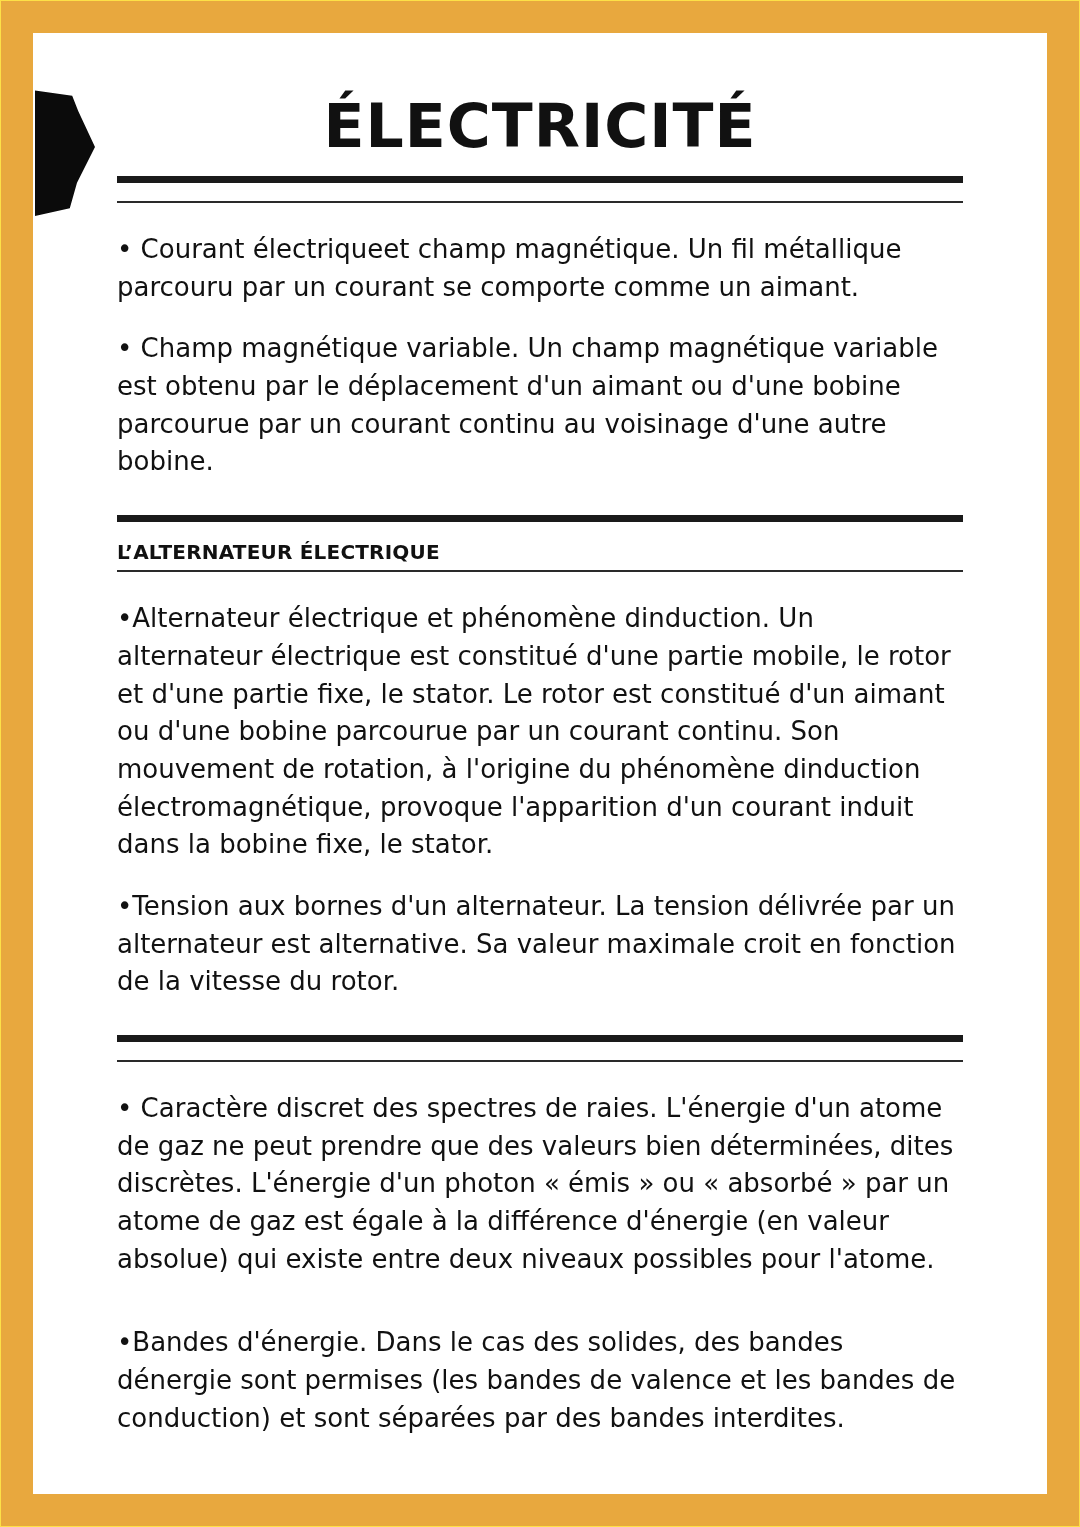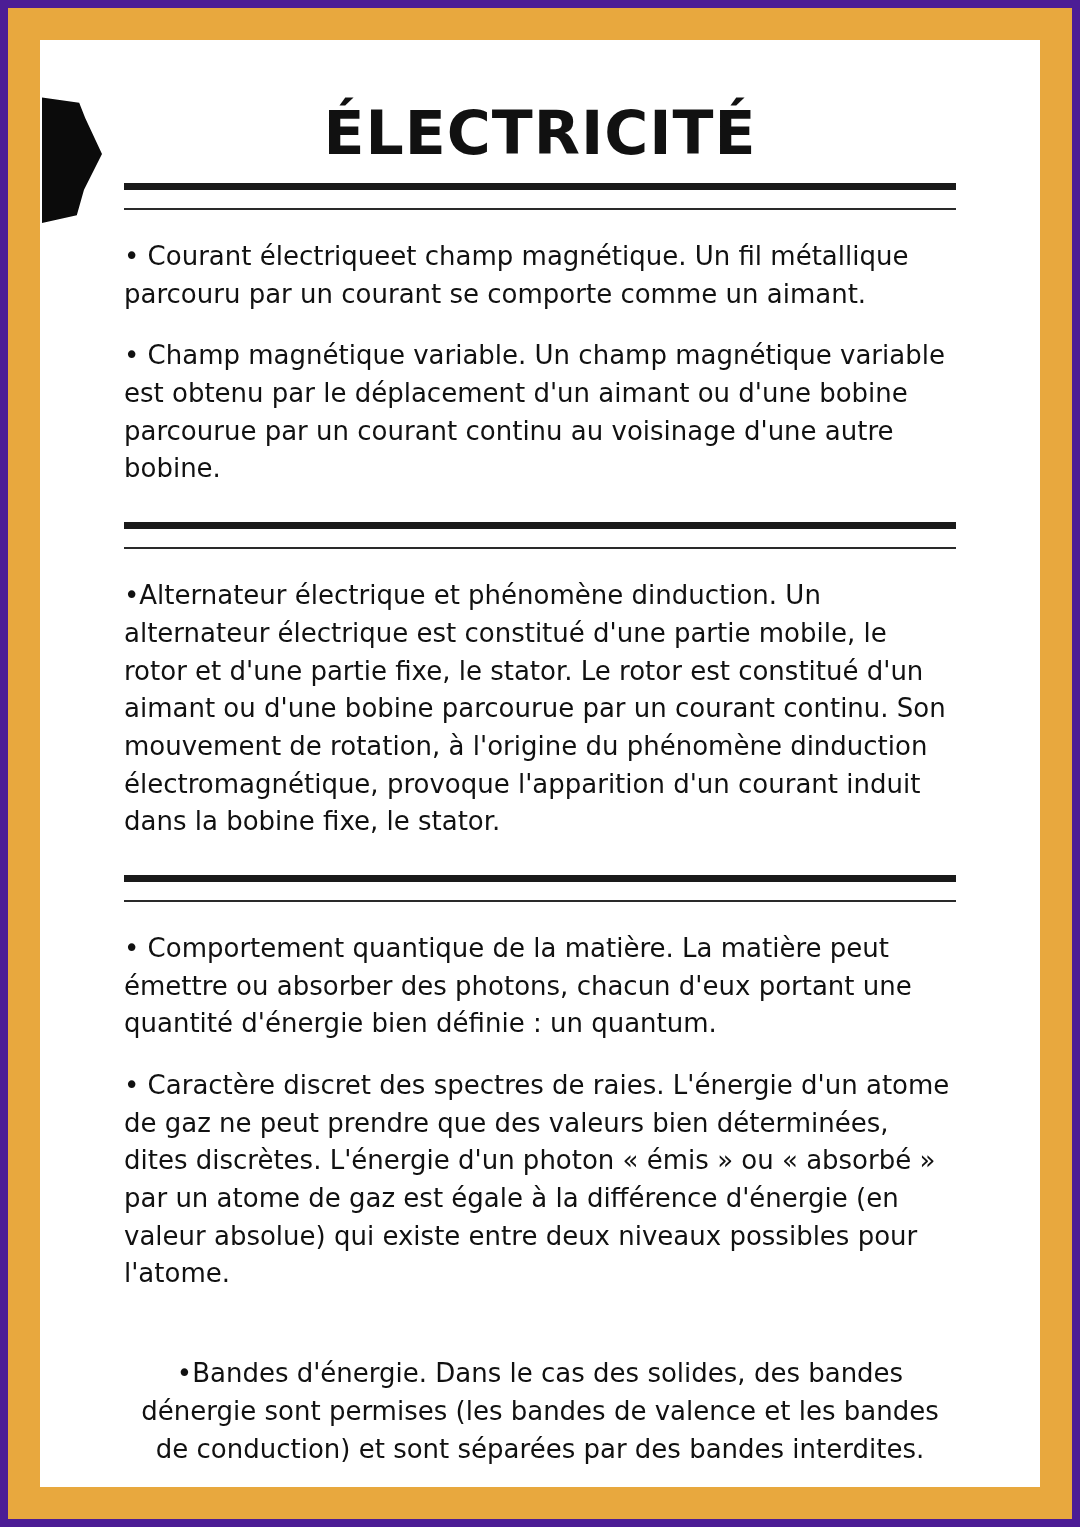--- a/index.html
+++ b/index.html
@@ -5,22 +5,22 @@
   :root{
     --orange:#E8A83E;
     --ink:#111111;
   }
   html,body{margin:0;padding:0;background:#ffffff;}
   body{font-family:"DejaVu Sans","Liberation Sans",sans-serif;color:var(--ink);}
   .page{
     width:1080px;
     height:1527px;
     box-sizing:border-box;
-    background:#4c1d95;
-    padding:8px;
+    background:#fde047;
+    padding:1px;
     position:relative;
     overflow:hidden;
   }
   .frame{
     box-sizing:border-box;
     width:100%;
     height:100%;
     border:32px solid var(--orange);
     background:#ffffff;
     position:relative;
@@ -63,46 +63,46 @@
     height:0;
     border-bottom:2px solid #2a2a2a;
     margin:0 0 28px 0;
   }
   .para{
     font-size:26px;
     line-height:1.45;
     margin:0 0 24px 0;
   }
   .para.gap-before{
-    margin-top:62px;
-    text-align:center;
+    margin-top:46px;
   }
 </style>
 </head>
 <body>
 
 <div class="page">
   <div class="frame">
 
     <div class="bookmark"></div>
 
     <div class="content">
 
       <h1 class="title">ÉLECTRICITÉ</h1>
 
       <div class="bar-thick"></div>
       <div class="rule-thin"></div>
       <p class="para">• Courant électriqueet champ magnétique. Un fil métallique parcouru par un courant se comporte comme un aimant.</p>
       <p class="para">• Champ magnétique variable. Un champ magnétique variable est obtenu par le déplacement d'un aimant ou d'une bobine parcourue par un courant continu au voisinage d'une autre bobine.</p>
 
       <div class="bar-thick spaced"></div>
+      <h2 class="section-heading">L’ALTERNATEUR ÉLECTRIQUE</h2>
       <div class="rule-thin"></div>
       <p class="para">•Alternateur électrique et phénomène dinduction. Un alternateur électrique est constitué d'une partie mobile, le rotor et d'une partie fixe, le stator. Le rotor est constitué d'un aimant ou d'une bobine parcourue par un courant continu. Son mouvement de rotation, à l'origine du phénomène dinduction électromagnétique, provoque l'apparition d'un courant induit dans la bobine fixe, le stator.</p>
+      <p class="para">•Tension aux bornes d'un alternateur. La tension délivrée par un alternateur est alternative. Sa valeur maximale croit en fonction de la vitesse du rotor.</p>
 
       <div class="bar-thick spaced"></div>
       <div class="rule-thin"></div>
-      <p class="para">• Comportement quantique de la matière. La matière peut émettre ou absorber des photons, chacun d'eux portant une quantité d'énergie bien définie : un quantum.</p>
       <p class="para">• Caractère discret des spectres de raies. L'énergie d'un atome de gaz ne peut prendre que des valeurs bien déterminées, dites discrètes. L'énergie d'un photon « émis » ou « absorbé » par un atome de gaz est égale à la différence d'énergie (en valeur absolue) qui existe entre deux niveaux possibles pour l'atome.</p>
       <p class="para gap-before">•Bandes d'énergie. Dans le cas des solides, des bandes dénergie sont permises (les bandes de valence et les bandes de conduction) et sont séparées par des bandes interdites.</p>
 
     </div>
   </div>
 </div>
 
 </body></html>

